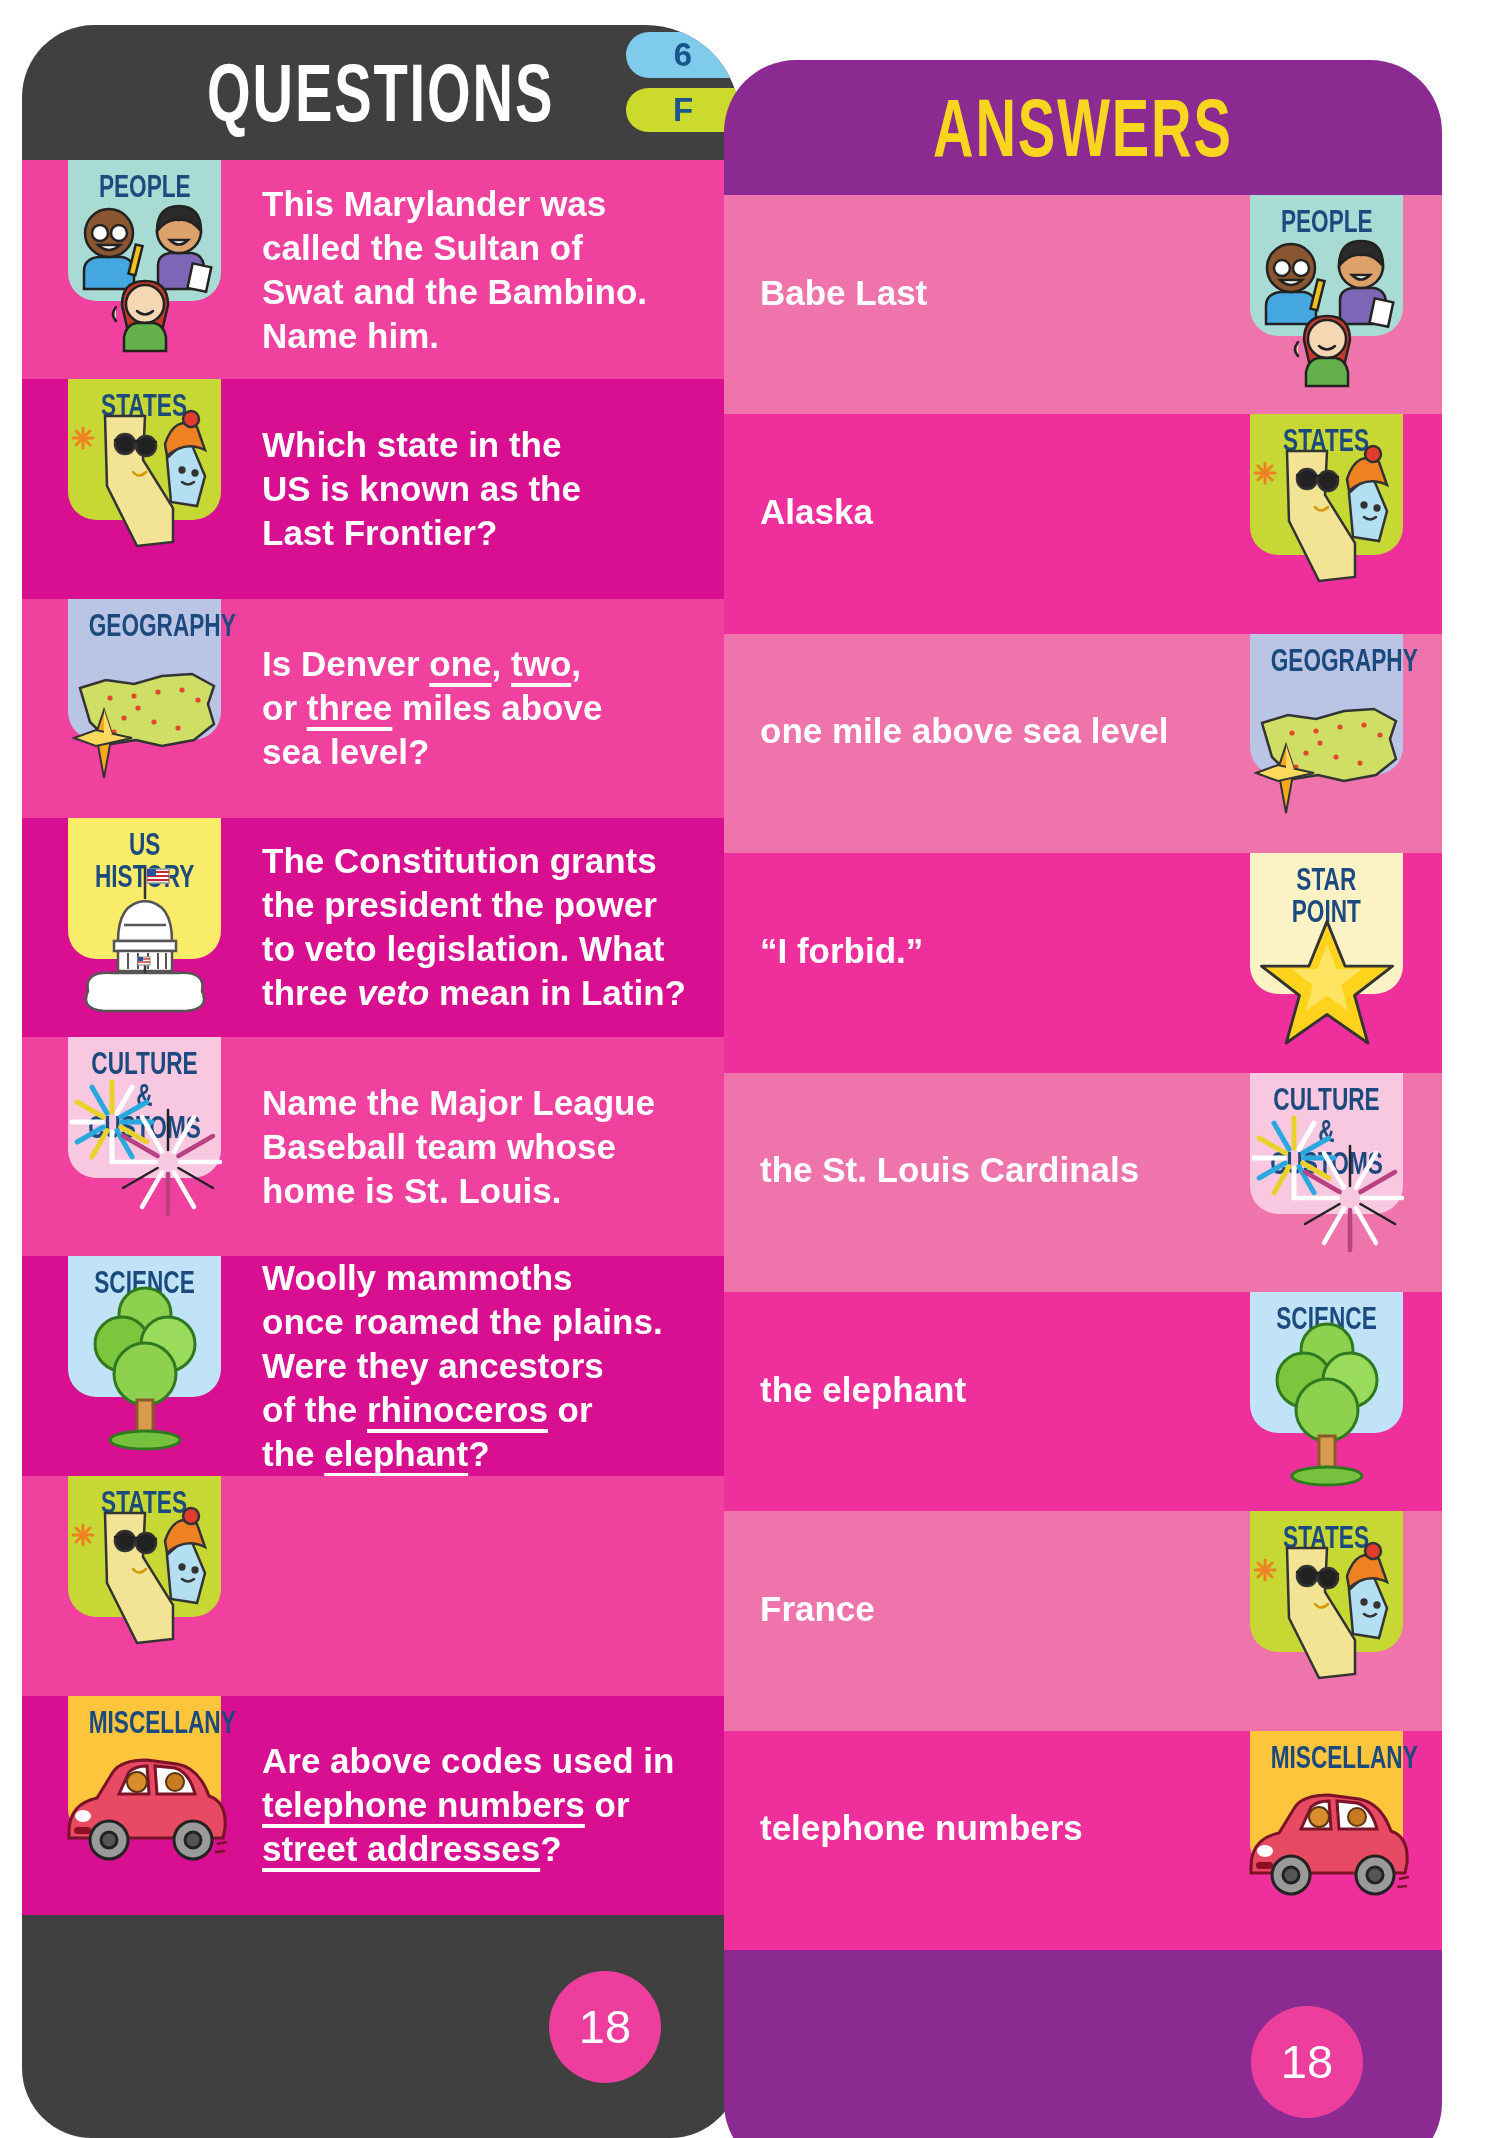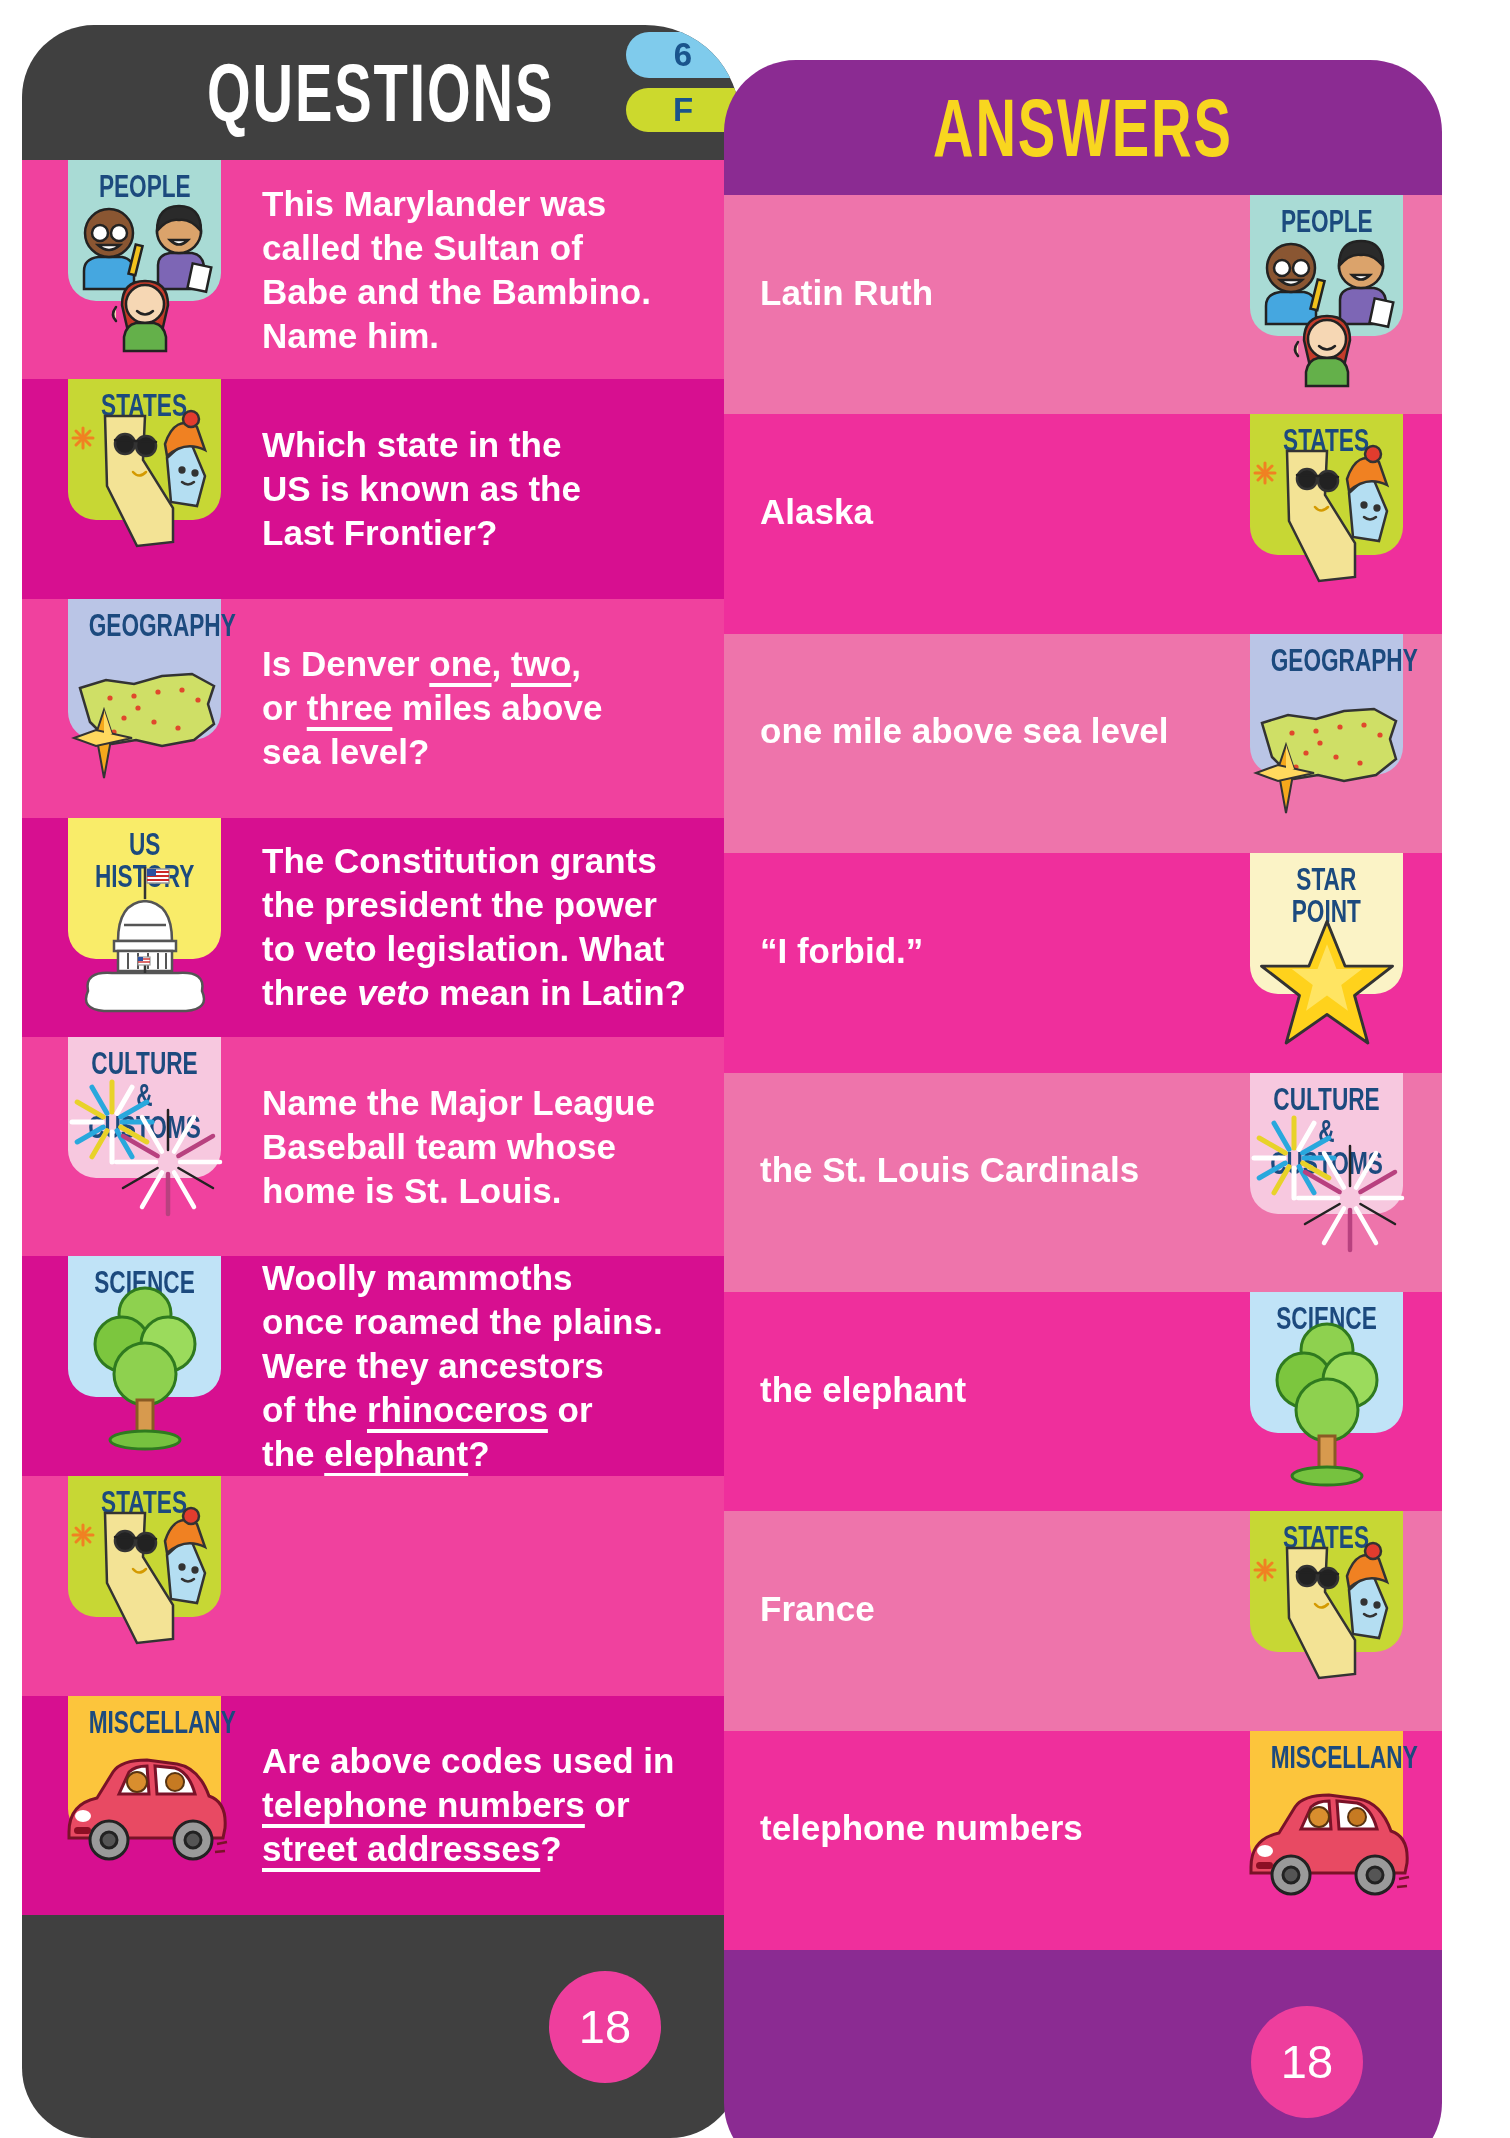--- a/index.html
+++ b/index.html
@@ -80,21 +80,21 @@
       <circle cx="79" cy="111" r="19" fill="#f6d7b4"></circle>
       <path d="M71 118 Q79 125 87 118" fill="none"></path>
       <path d="M58 144 Q60 132 70 130 L88 130 Q98 132 100 144 L100 158 L58 158 Z" fill="#64b04a"></path>
       <path d="M50 128 Q44 122 50 114" fill="#f6d7b4"></path>
     </g>
                 </svg></span>
       </div>
     </div>
     <div class="row-text qtext"><span>This Marylander was
 called the Sultan of
-Babe and the Bambino.
+Swat and the Bambino.
 Name him.</span></div>
   </div>
         <div class="row" style="background: rgb(215, 15, 144);">
     <div class="badge-col lside">
       <div class="badge" style="background: rgb(199, 215, 52);">
         <span class="badge-label" style="color: rgb(28, 74, 126);">STATES</span>
         <span class="badge-icon" style="bottom: -58px;"><svg width="152" height="178" viewBox="0 0 152 178">
     <g stroke="#333" stroke-width="2.5" stroke-linecap="round">
       <g stroke="#f08122" stroke-width="3">
                       <line x1="14" y1="28" x2="14" y2="48"></line>
@@ -318,21 +318,21 @@
       <div class="page-circle" style="background: rgb(238, 62, 157);">18</div>
     </footer>
   </section>
 
   <section class="panel right" style="background: rgb(139, 43, 146);">
     <header class="panel-header">
       <span class="panel-title" style="color: rgb(248, 214, 31);">ANSWERS</span>
     </header>
     <div class="rows">
         <div class="row" style="background: rgb(238, 116, 171);">
-    <div class="row-text atext"><span>Latin Ruth</span></div>
+    <div class="row-text atext"><span>Babe Last</span></div>
     <div class="badge-col rside">
       <div class="badge" style="background: rgb(169, 219, 213);">
         <span class="badge-label" style="color: rgb(28, 74, 126);">PEOPLE</span>
         <span class="badge-icon" style="bottom: -52px;"><svg width="158" height="160" viewBox="0 0 158 160">
     <g stroke="#222" stroke-width="2.5" stroke-linecap="round">
       <path d="M18 78 Q18 66 32 64 L56 64 Q68 66 68 80 L68 96 L18 96 Z" fill="#45a7e0"></path>
       <rect x="66" y="52" width="7" height="30" fill="#f2c21c" transform="rotate(14 70 67)"></rect>
       <circle cx="43" cy="40" r="24" fill="#8a5632"></circle>
       <circle cx="34" cy="40" r="8" fill="#fff"></circle>
                     <circle cx="53" cy="40" r="8" fill="#fff"></circle>

